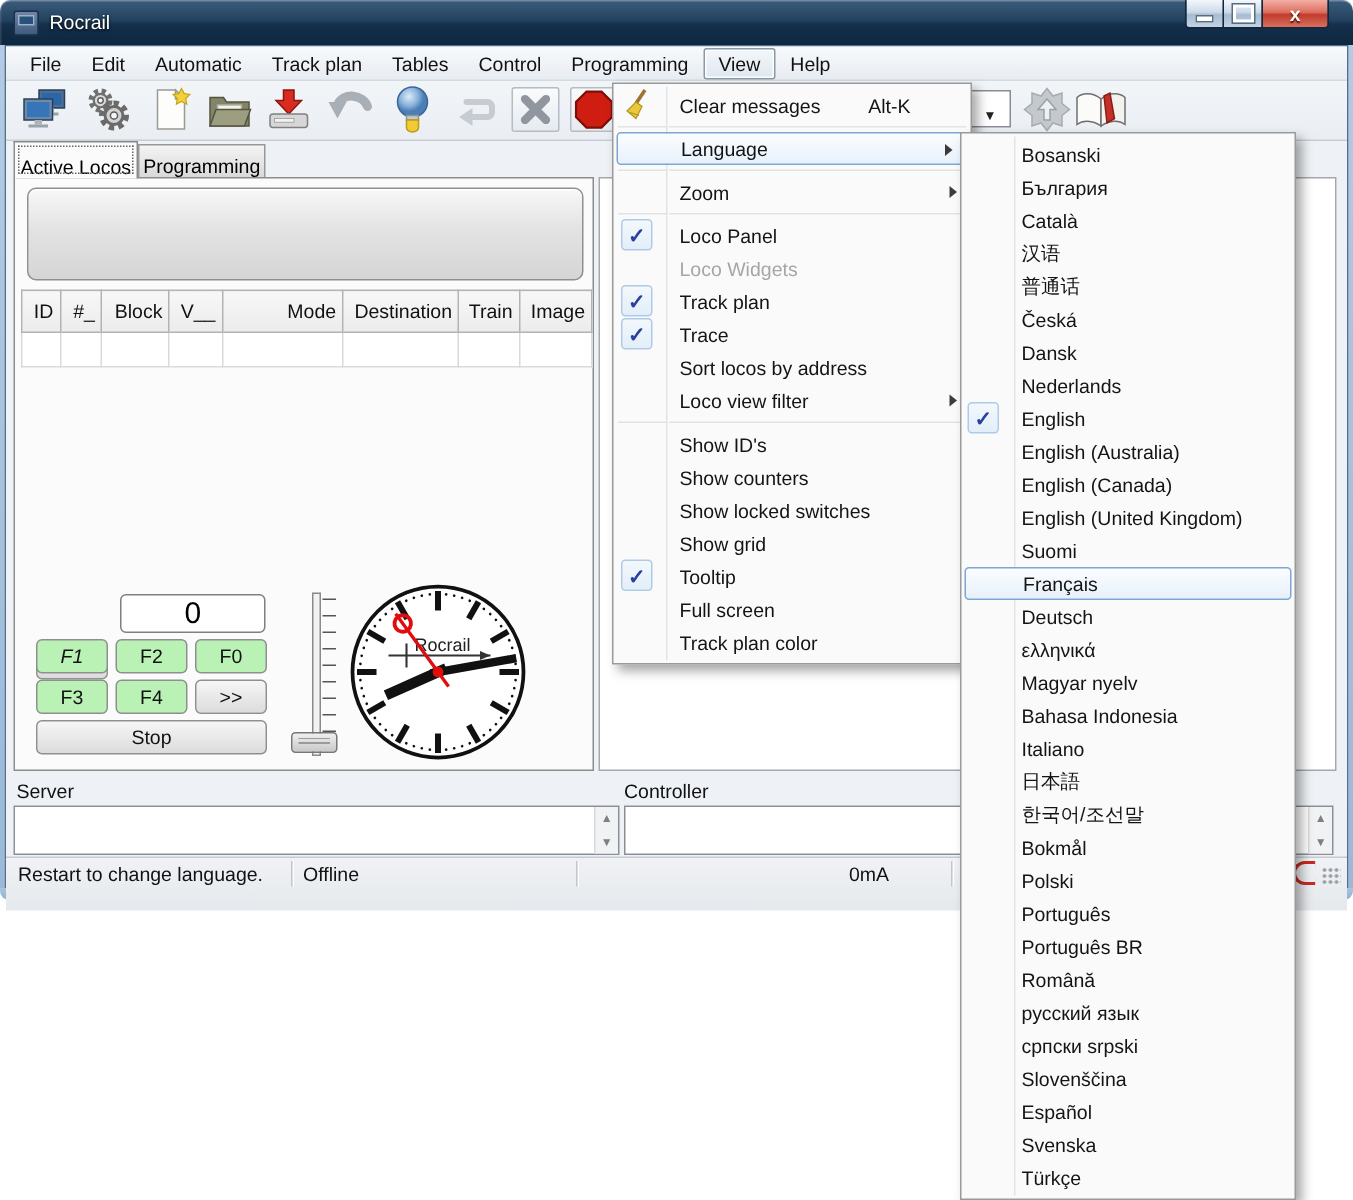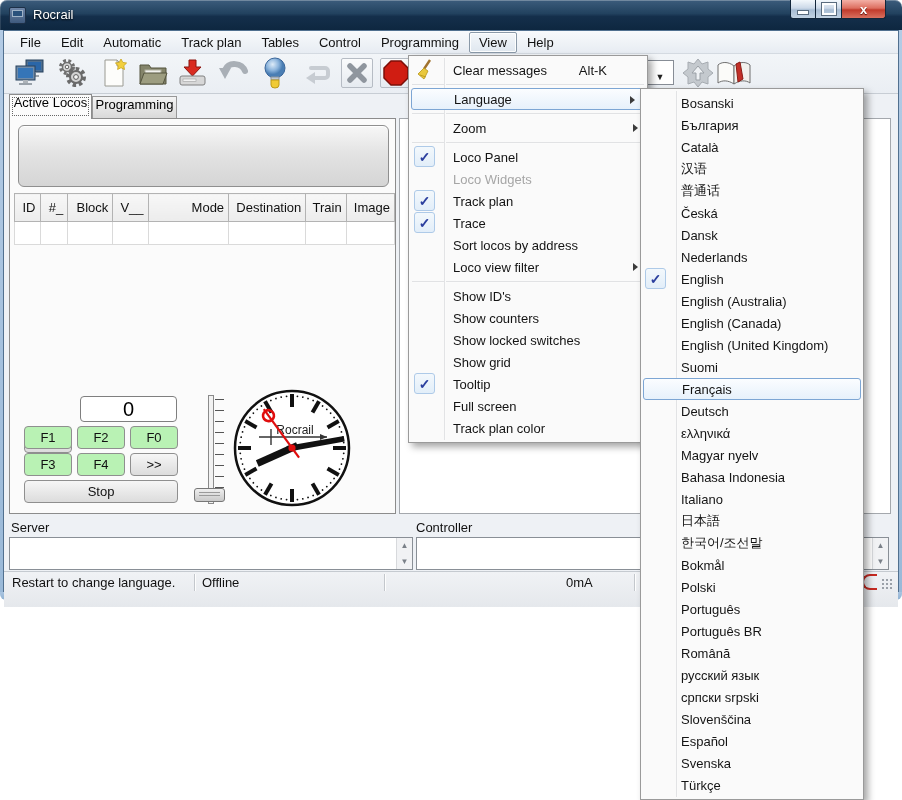--- a/index.html
+++ b/index.html
@@ -36,21 +36,21 @@
   .toolbar{position:absolute;left:0;top:23px;width:100%;height:39px;background:linear-gradient(#f2f5f8,#eaeef3);
     border-bottom:1px solid #c7cdd4;}
   .tool{position:absolute;top:2px;width:36px;height:34px;display:flex;align-items:center;justify-content:center;}
   .tool.boxed{top:4px;width:32px;height:30px;border:1px solid #b6bcc4;border-radius:2px;
     background:linear-gradient(#fafbfc,#e6ebf0);box-sizing:border-box;}
   .combo{position:absolute;left:642px;top:6px;width:28px;height:25px;background:#fff;border:1px solid #878d96;
     box-sizing:border-box;display:flex;align-items:flex-end;justify-content:center;}
   .combo .arr{font-size:9px;color:#222;line-height:1;margin-bottom:2px;}
   
   .content{position:absolute;left:0;top:62px;width:894px;height:478px;}
-  .tab{position:absolute;font-size:13px;display:flex;align-items:flex-start;justify-content:center;box-sizing:border-box;}
+  .tab{position:absolute;font-size:13px;display:flex;align-items:flex-end;justify-content:center;box-sizing:border-box;}
   .tab.active{left:5px;top:1px;width:83px;height:25px;background:#fbfbfb;border:1px solid #8c8c8c;border-bottom:none;z-index:3;
     outline:1px dotted #666;outline-offset:-4px;}
   .tab.inactive{left:88px;top:3px;width:85px;height:23px;background:linear-gradient(#f4f4f4,#d9d9d9);border:1px solid #989898;z-index:1;}
   .left-panel{position:absolute;left:5px;top:25px;width:387px;height:396px;background:#fbfbfb;border:1px solid #8c8c8c;box-sizing:border-box;z-index:2;}
   .right-panel{position:absolute;left:395px;top:25px;width:492px;height:396px;background:#ffffff;border:1px solid #a4a8ad;box-sizing:border-box;}
   .loco-display{position:absolute;left:8px;top:6px;width:369px;height:60px;border:1px solid #8f8f8f;border-radius:6px;
     background:linear-gradient(#f7f7f7,#e3e3e3 45%,#d5d5d5);box-shadow:inset 0 1px 0 #fff;}
   .loco-table{position:absolute;left:4px;top:74px;border-collapse:collapse;background:#fff;}
   .loco-table th{border:1px solid #b3b3b3;background:linear-gradient(#f7f7f7,#ececec);font-size:13px;font-weight:normal;
     text-align:right;padding:4px 4px;height:19px;color:#111;}
@@ -277,21 +277,21 @@
                 <td></td>
                 <td></td>
                 <td></td>
               </tr>
             </tbody>
         </table>
 
         <div class="tbtn" style="left:14px;top:279px;width:48px;margin-top:32px;">FG</div>
         <div class="speed">0</div>
         <div id="fn-buttons">
-            <div class="tbtn green" style="left: 14px; top: 307px; width: 48px;">F1</div>
+            <div class="tbtn green" style="left: 14px; top: 307px; width: 48px; font-style: italic;">F1</div>
             <div class="tbtn green" style="left: 67px; top: 307px; width: 48px;">F2</div>
             <div class="tbtn green" style="left: 120px; top: 307px; width: 48px;">F0</div>
             <div class="tbtn green" style="left: 14px; top: 334px; width: 48px;">F3</div>
             <div class="tbtn green" style="left: 67px; top: 334px; width: 48px;">F4</div>
             <div class="tbtn" style="left: 120px; top: 334px; width: 48px;">&gt;&gt;</div>
           </div>
         <div class="tbtn" style="left:14px;top:361px;width:154px;">Stop</div>
 
         <div class="slider-groove"></div>
         <div id="slider-ticks">

